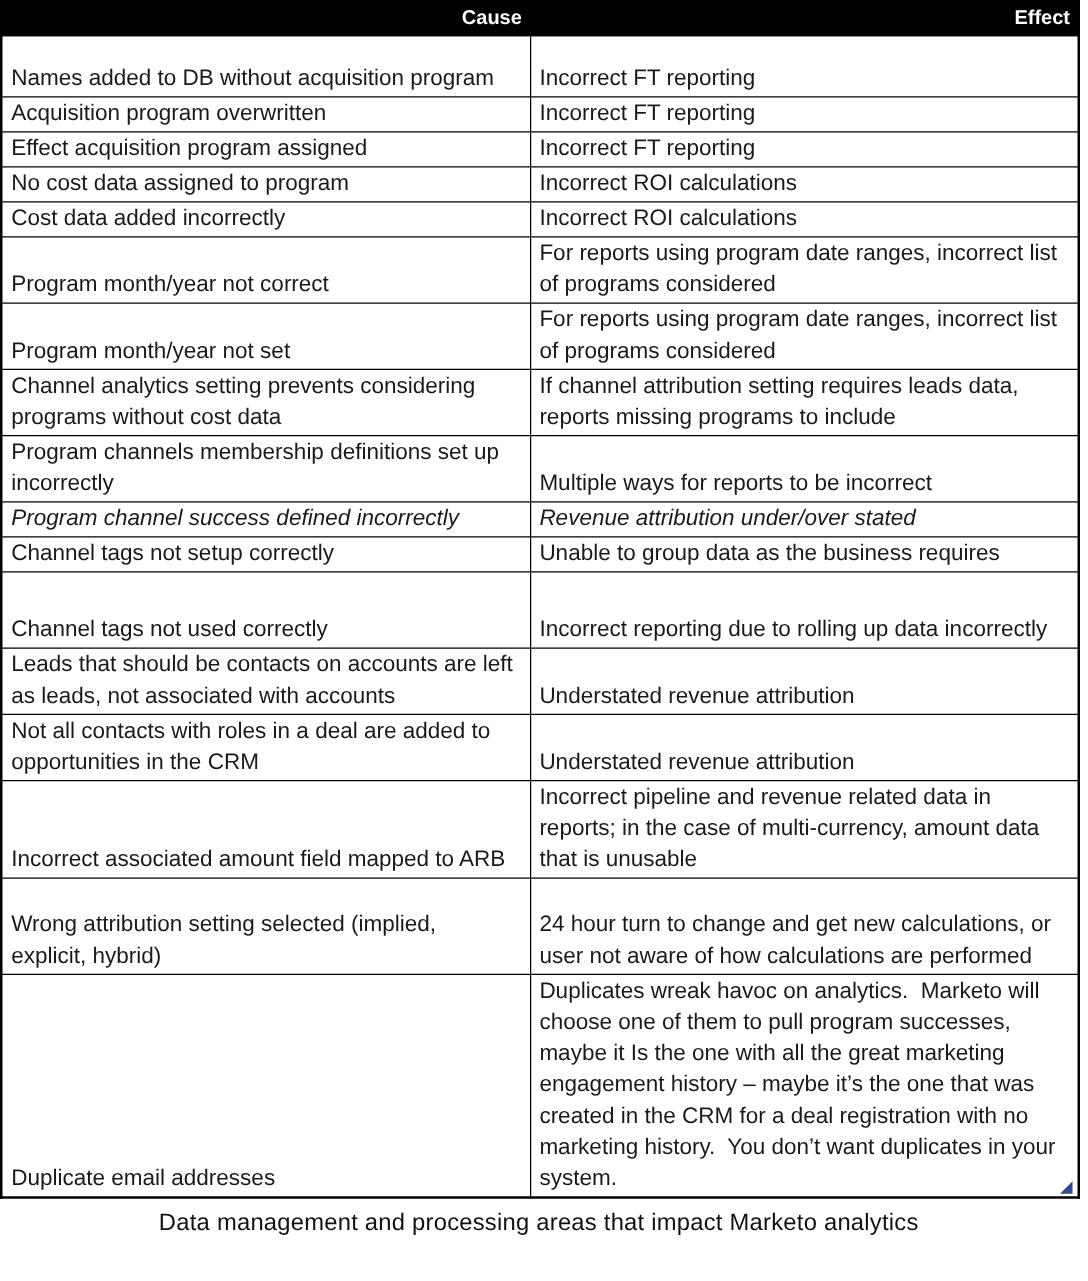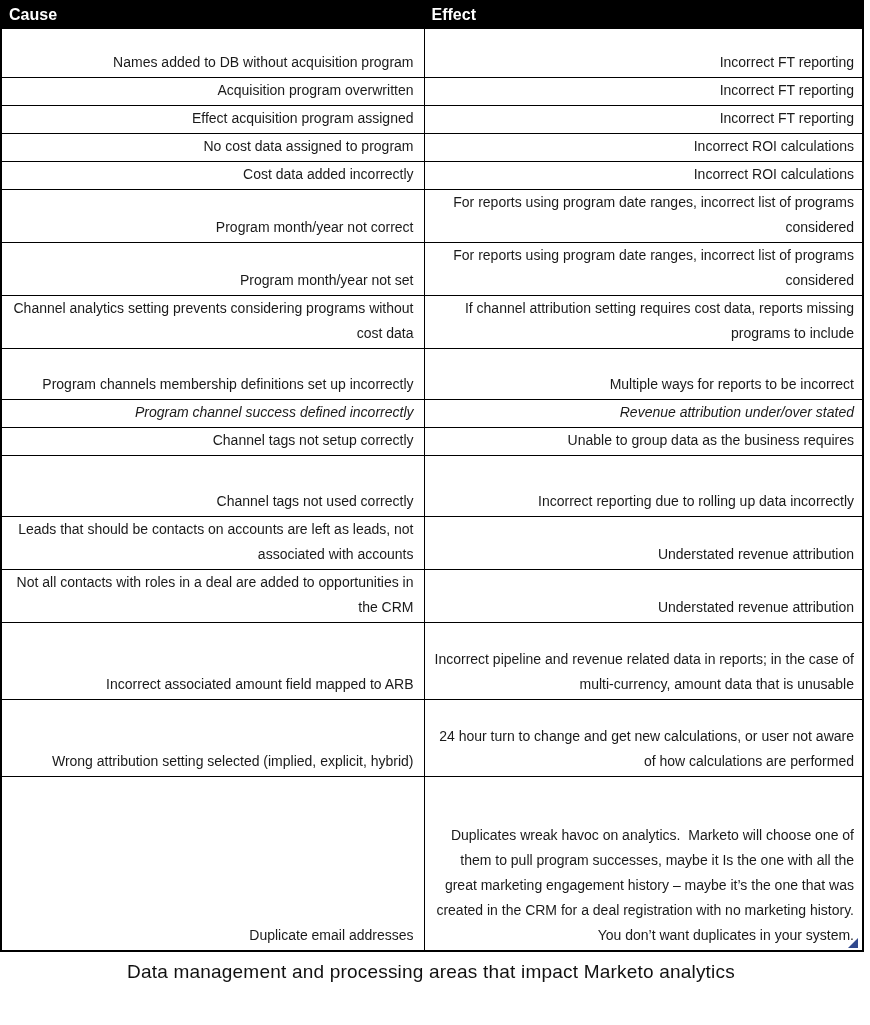--- a/index.html
+++ b/index.html
@@ -29,35 +29,34 @@
     table-layout: fixed;
     border: 2px solid #000000;
   }
   col.col-cause  { width: 423px; }
   col.col-effect { width: 439px; }
   thead th {
     background: #000000;
     color: #ffffff;
     font-weight: bold;
     font-size: 16px;
-    text-align: left;
+    text-align: right;
     vertical-align: middle;
     height: 23px;
     padding: 1px 6px 2px 7px;
     border: 1px solid #000000;
   }
   tbody td {
     border: 1px solid #000000;
     vertical-align: bottom;
-    font-size: 14px;
+    font-size: 18px;
     line-height: 25px;
     padding: 0 8px 2px 7px;
     white-space: pre-wrap;
     overflow: hidden;
-    text-align: right;
   }
   tbody td.cause-cell {
     padding: 0 10px 2px 7px;
   }
   .corner-handle {
     position: absolute;
     right: 4px;
     bottom: 4px;
     width: 0;
     height: 0;
@@ -113,21 +112,21 @@
           <tr style="height: 51px;">
             <td class="cause-cell">Program month/year not correct</td>
             <td class="effect-cell">For reports using program date ranges, incorrect list of programs considered</td>
           </tr>
           <tr style="height: 51px;">
             <td class="cause-cell">Program month/year not set</td>
             <td class="effect-cell">For reports using program date ranges, incorrect list of programs considered</td>
           </tr>
           <tr style="height: 51px;">
             <td class="cause-cell">Channel analytics setting prevents considering programs without cost data</td>
-            <td class="effect-cell">If channel attribution setting requires cost data, reports missing programs to include</td>
+            <td class="effect-cell">If channel attribution setting requires leads data, reports missing programs to include</td>
           </tr>
           <tr style="height: 51px;">
             <td class="cause-cell">Program channels membership definitions set up incorrectly</td>
             <td class="effect-cell">Multiple ways for reports to be incorrect</td>
           </tr>
           <tr style="height: 25px; font-style: italic;">
             <td class="cause-cell">Program channel success defined incorrectly</td>
             <td class="effect-cell">Revenue attribution under/over stated</td>
           </tr>
           <tr style="height: 26px;">

